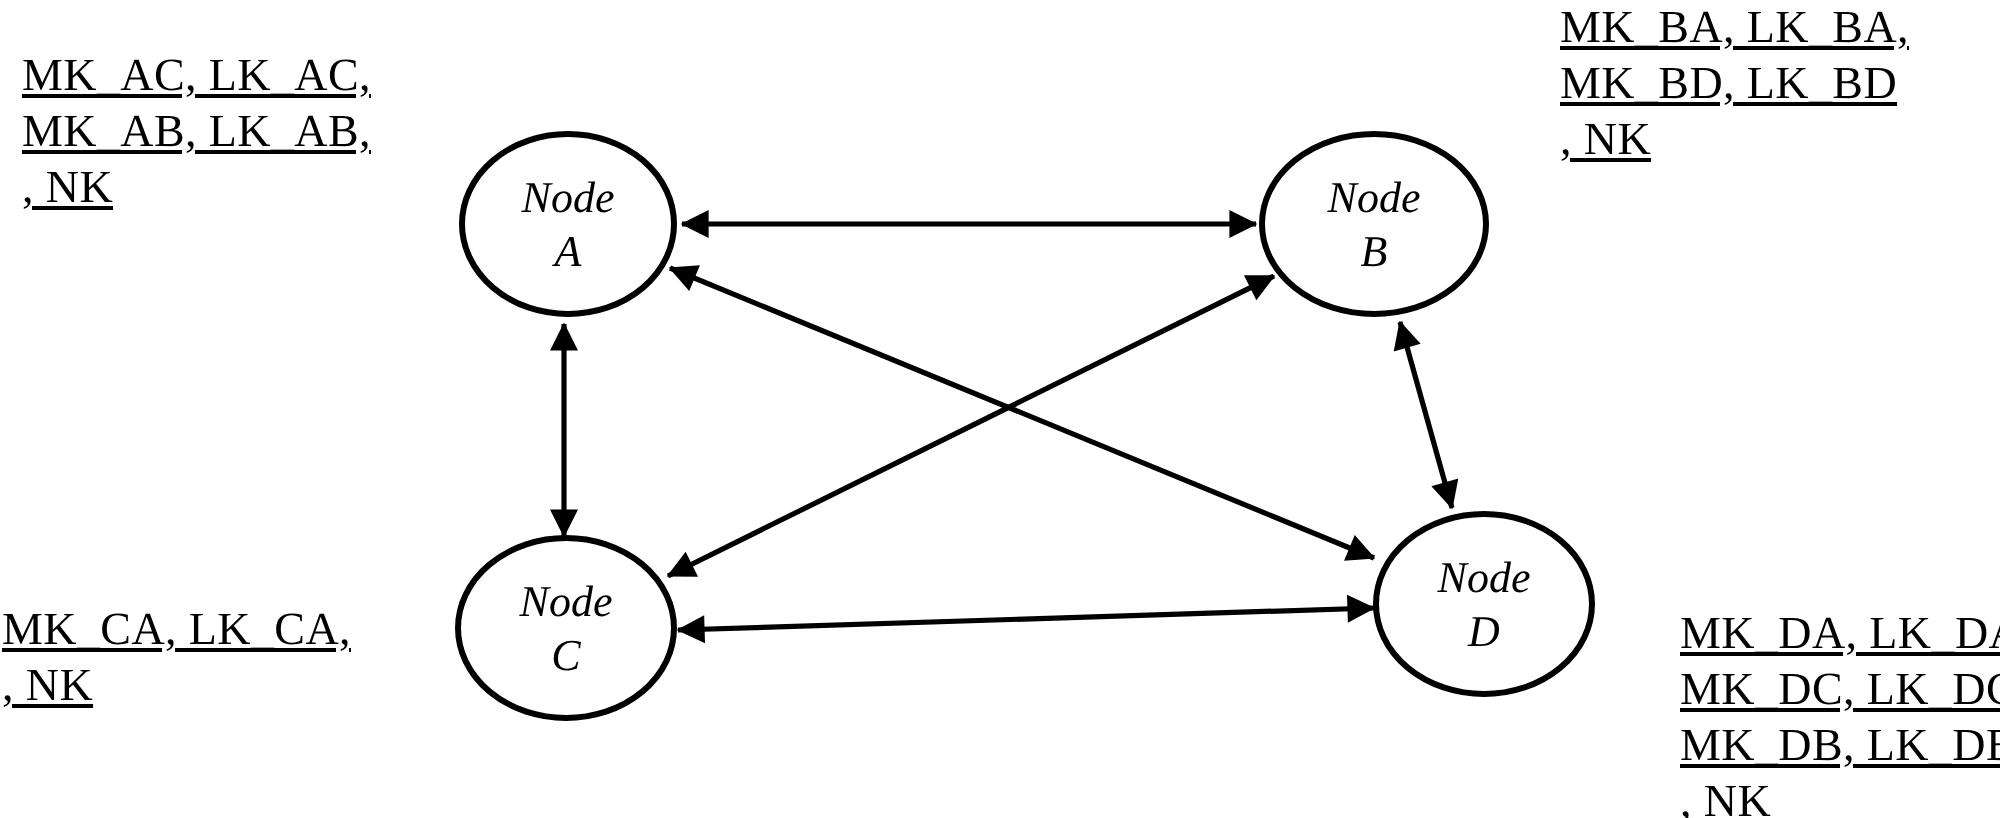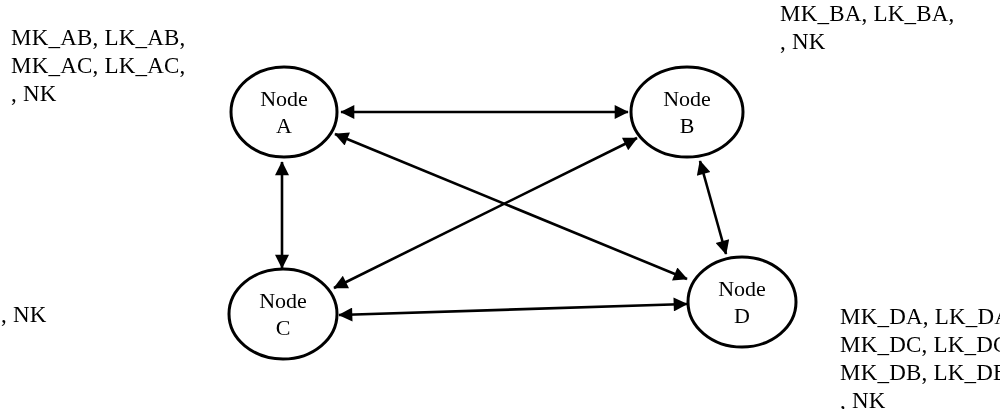--- a/index.html
+++ b/index.html
@@ -20,27 +20,29 @@
     position: absolute;
     left: 0;
     top: 0;
   }
   .key-list {
     position: absolute;
     font-size: 23px;
     line-height: 28px;
     white-space: nowrap;
     letter-spacing: 0.2px;
+    text-decoration: underline;
   }
   .node-label {
     position: absolute;
     width: 120px;
     text-align: center;
     font-size: 22px;
     line-height: 27px;
+    font-style: italic;
   }
   .node-label span {
     display: block;
   }
 </style>
 </head>
 <body>
 
 <div class="stage">
 
@@ -79,31 +81,33 @@
   <div class="node-label" style="left:223px; top:287px;">
     <span>Node</span>
     <span>C</span>
   </div>
   <div class="node-label" style="left:682px; top:275px;">
     <span>Node</span>
     <span>D</span>
   </div>
 
   <div class="key-list" style="left:11px; top:24px;">
+    <div>MK_AC, LK_AC,</div>
     <div>MK_AB, LK_AB,</div>
-    <div>MK_AC, LK_AC,</div>
     <div>, NK</div>
   </div>
 
   <div class="key-list" style="left:780px; top:0px;">
     <div>MK_BA, LK_BA,</div>
+    <div>MK_BD, LK_BD</div>
     <div>, NK</div>
   </div>
 
   <div class="key-list" style="left:1px; top:301px;">
+    <div>MK_CA, LK_CA,</div>
     <div>, NK</div>
   </div>
 
   <div class="key-list" style="left:840px; top:303px;">
     <div>MK_DA, LK_DA,</div>
     <div>MK_DC, LK_DC,</div>
     <div>MK_DB, LK_DB</div>
     <div>, NK</div>
   </div>
 

